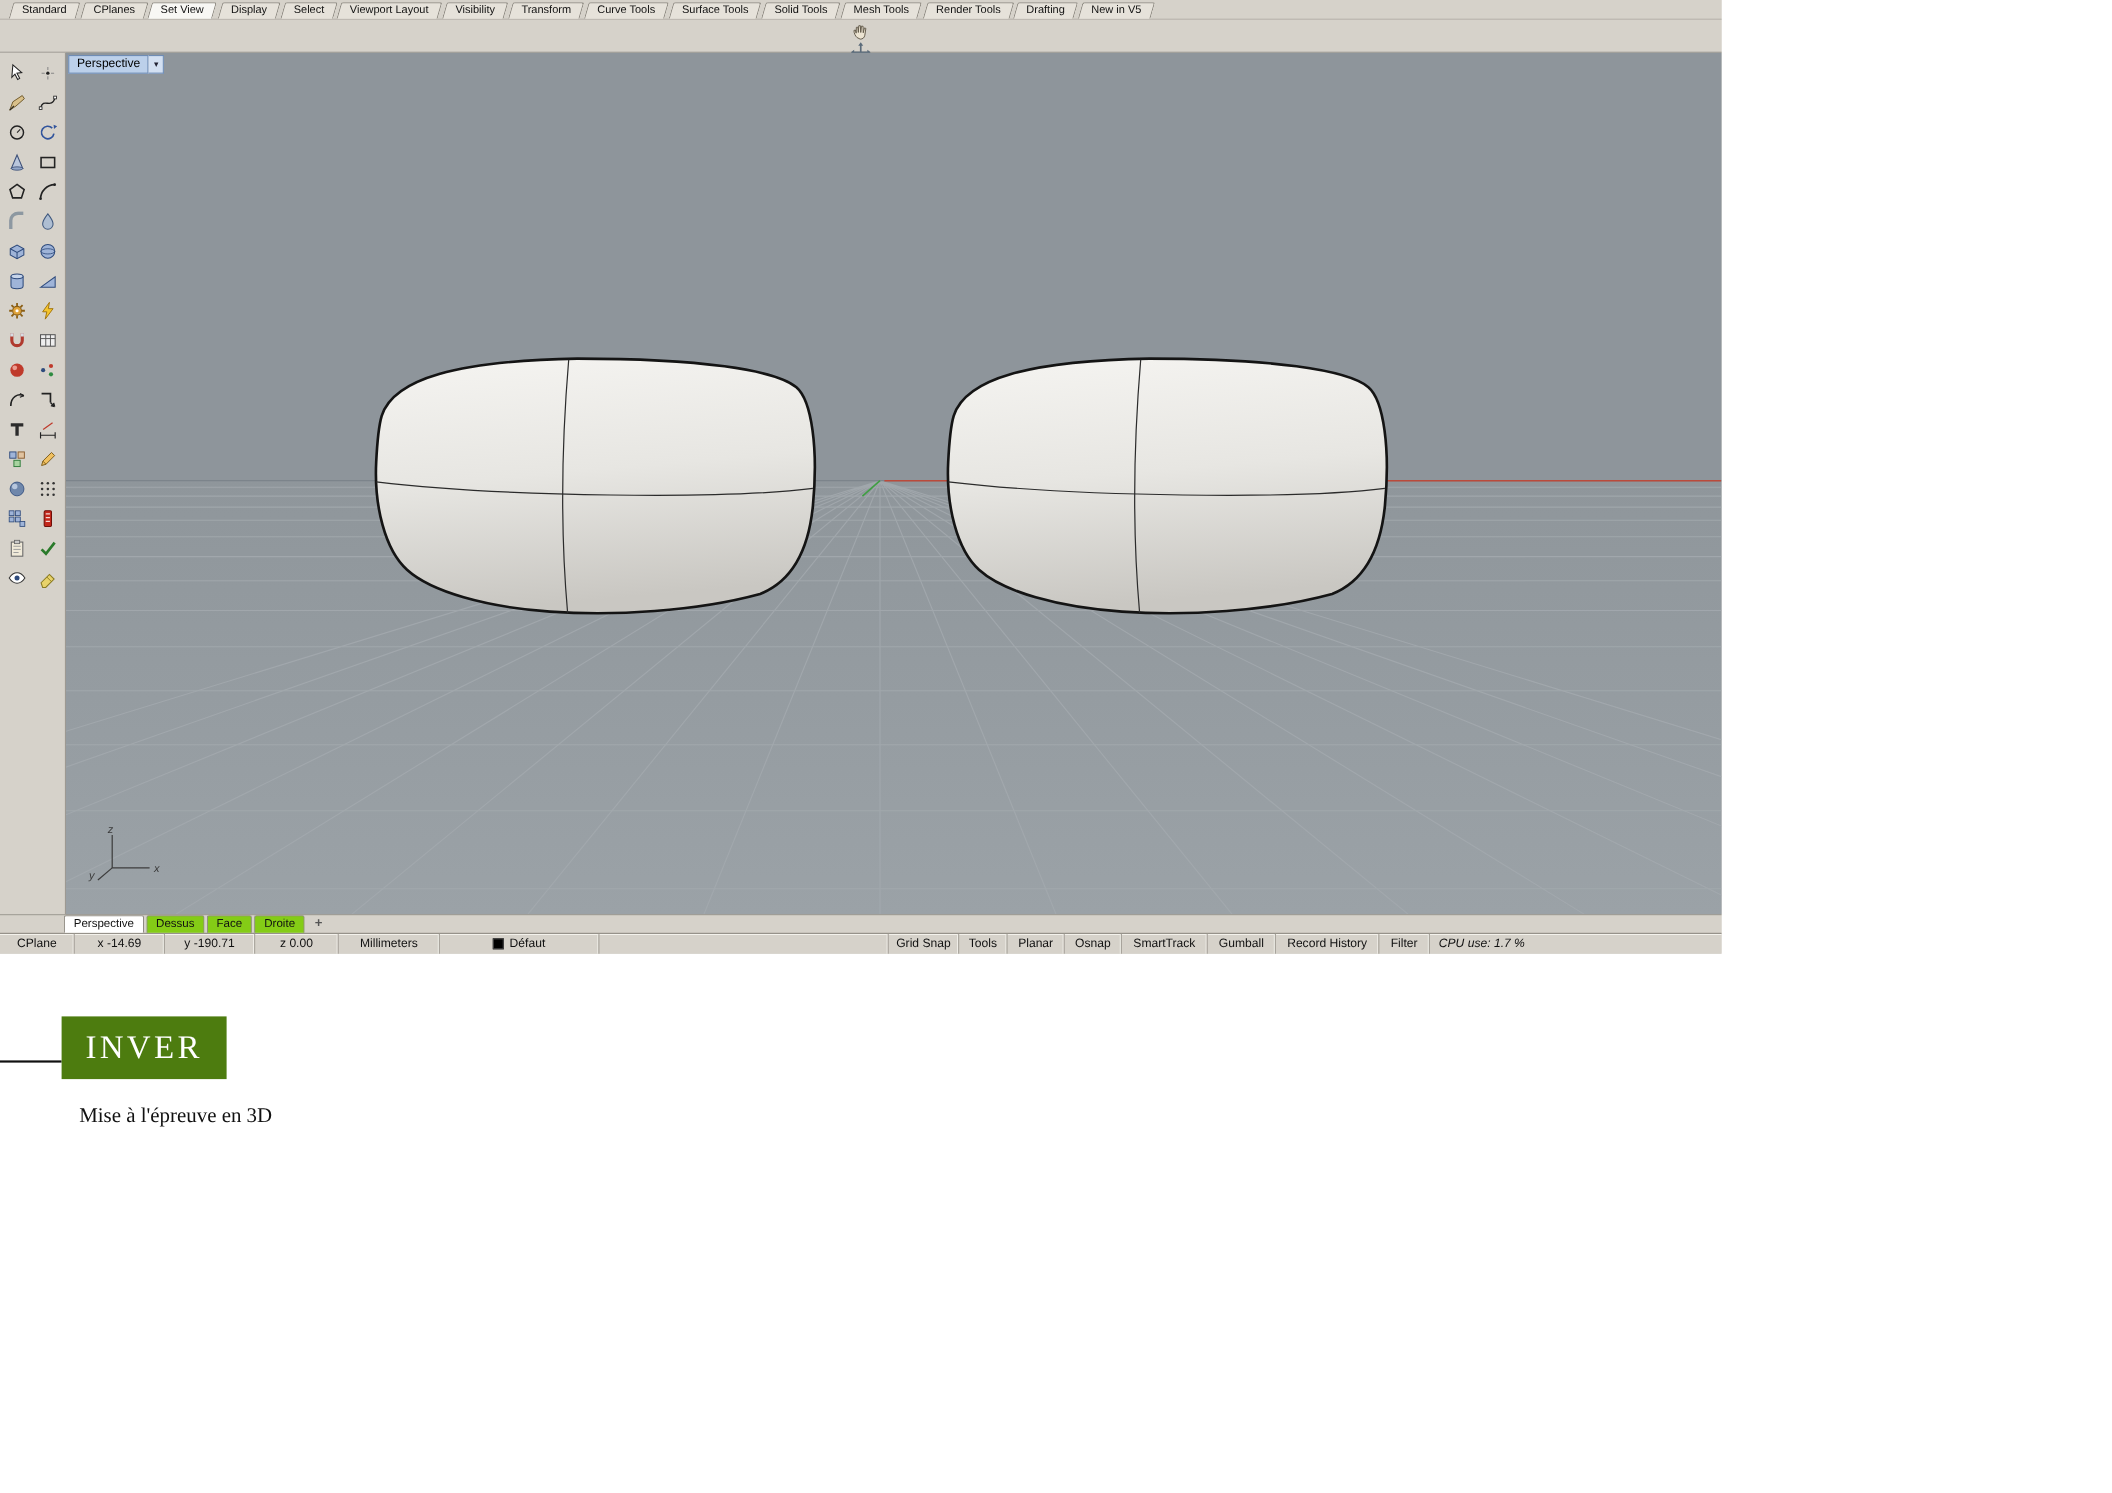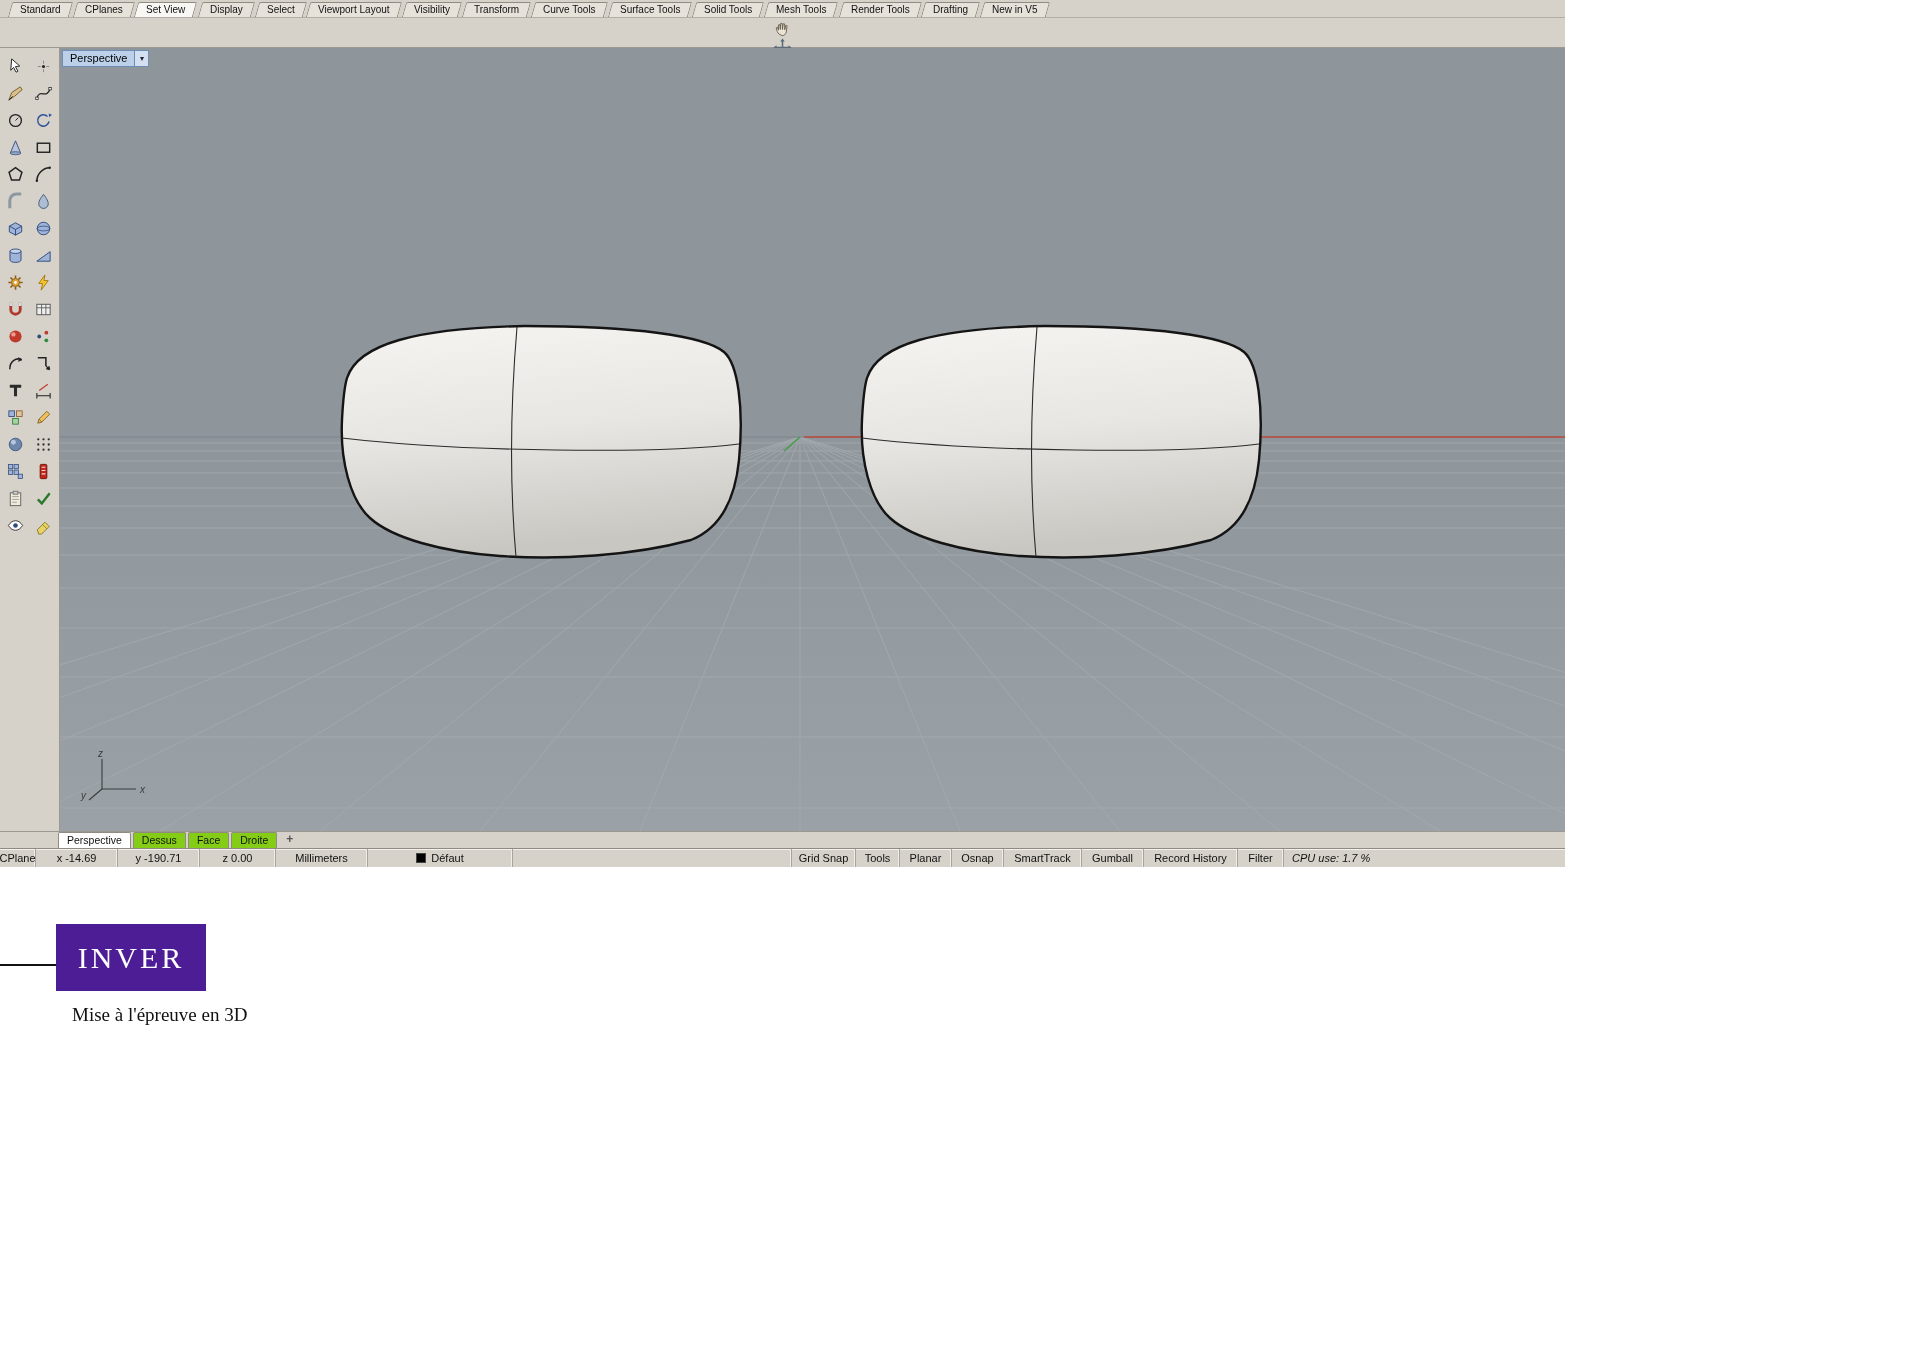--- a/index.html
+++ b/index.html
@@ -49,29 +49,29 @@
   .vtabs { height:17px; background:#d6d2ca; border-top:1px solid #9d9992; display:flex; align-items:flex-end; padding-left:58px; gap:2px; font-size:10.5px; }
   .vtab { padding:1px 8px 2px; background:#84cc16; border:1px solid #8f8b83; border-bottom:none; border-radius:2px 2px 0 0; color:#111; white-space:nowrap; }
   .vtab.active { background:#fff; }
   .vtab-add { padding:0 7px 2px; color:#555; font-size:12px; font-weight:bold; }
 
   
   .statusbar { height:19px; background:#d6d2ca; border-top:1px solid #8f8b83; box-shadow:inset 0 1px 0 #f4f2ec;
                display:flex; align-items:stretch; font-size:11px; color:#111; }
   .sseg { display:flex; align-items:center; justify-content:center; padding:0 5px;
           border-right:1px solid #a8a49c; box-shadow:inset -1px 0 0 #f0eee8; white-space:nowrap; }
-  .w56{width:36px}.w82{width:82px}.w76{width:76px}.w92{width:92px}.w145{width:145px}
+  .w56{width:68px}.w82{width:82px}.w76{width:76px}.w92{width:92px}.w145{width:145px}
   .w64{width:64px}.w44{width:44px}.w52{width:52px}.w78{width:78px}.w62{width:62px}.w94{width:94px}.w46{width:46px}
   .grow { flex:1; justify-content:flex-start; padding-left:8px; border-right:none; box-shadow:none;font-style:italic; }
   .sw { width:10px; height:10px; background:#000; border:1px solid #444; margin-right:5px; flex:none; }
   .bold { font-weight:normal; }
 
   
   .rule { position:absolute; left:0; top:964px; width:56px; height:2px; background:#111; }
-  .logo { position:absolute; left:56px; top:924px; width:150px; height:67px; background:#4c1d95; color:#fff;
+  .logo { position:absolute; left:56px; top:924px; width:150px; height:57px; background:#4d7c0f; color:#fff;
           display:flex; align-items:center; justify-content:center;
           font-family:"Liberation Serif", serif; font-size:30px; letter-spacing:3px; }
   .caption { position:absolute; left:72px; top:1004px; font-family:"Liberation Serif", serif; font-size:19px; color:#111; }
 
   .hiddefs { position:absolute; width:0; height:0; overflow:hidden; }
 </style>
 </head>
 <body>
 
 <svg class="hiddefs" aria-hidden="true">

